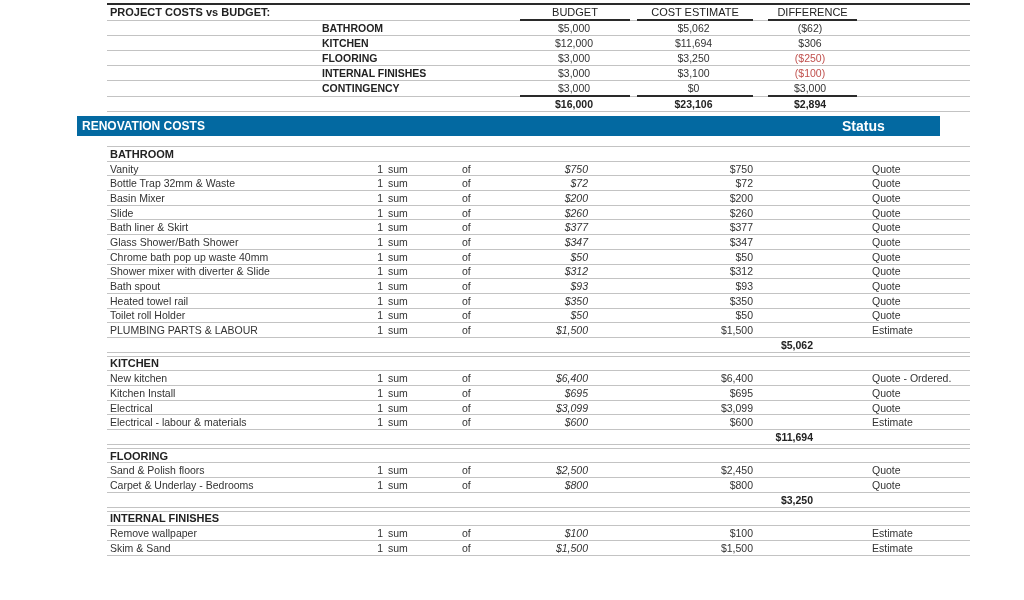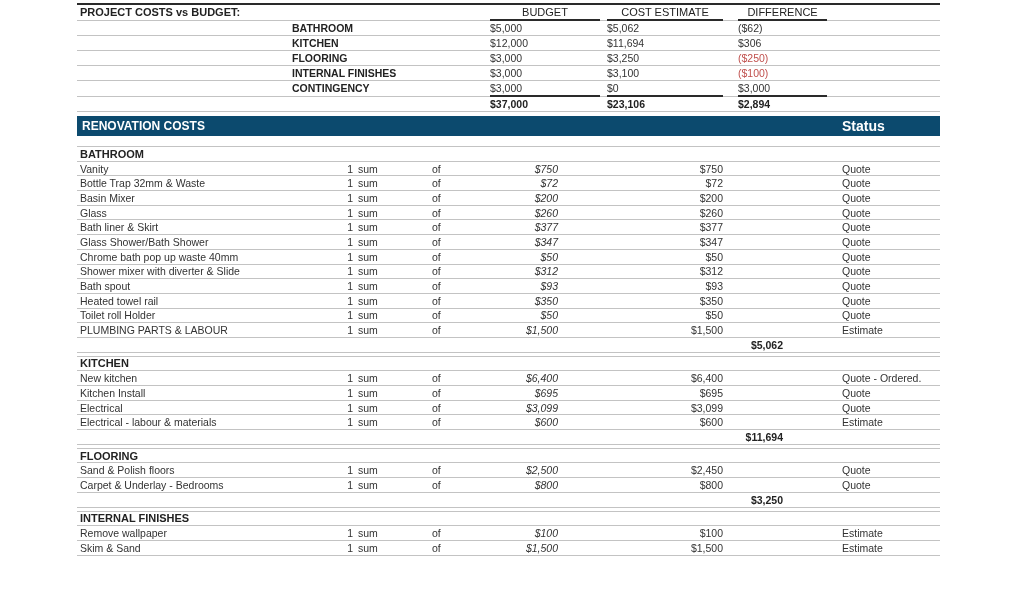--- a/index.html
+++ b/index.html
@@ -1,41 +1,41 @@
 <!DOCTYPE html>
 <html><head>
 <meta charset="utf-8">
 <style>
   html,body{margin:0;padding:0;background:#ffffff;}
   body{width:1024px;height:600px;overflow:hidden;position:relative;
        font-family:"Liberation Sans","DejaVu Sans",sans-serif;color:#333333;}
   .page{position:absolute;inset:0;}
-  table{border-collapse:collapse;table-layout:fixed;}
+  table{border-collapse:collapse;table-layout:fixed;margin-left:30px;}
   td{padding:0;vertical-align:middle;font-size:10.5px;line-height:12px;
      white-space:nowrap;overflow:hidden;}
 
   
   .summary{position:absolute;left:77px;top:3px;width:863px;
            border-top:2px solid #2a2a2a;}
   .summary td{height:14px;border-bottom:1px solid #c3c3c3;}
   .summary .title{font-weight:bold;font-size:11px;color:#222;padding-left:3px;}
   .summary .colhead{font-weight:normal;font-size:11px;color:#222;text-align:center;
                     border-bottom:2px solid #2a2a2a;}
   .summary .cat{font-weight:bold;color:#222;}
-  .summary .num{text-align:left;}
+  .summary .num{text-align:center;}
   .summary .budget{padding-right:2px;}
   .summary .cost{padding-right:3px;}
   .summary .diff{padding-right:5px;}
   .summary .neg{color:#c0504d;}
   .summary tr.total td{font-weight:bold;color:#222;}
   .summary tr.total .topline{border-top:2px solid #2a2a2a;}
 
   
   .bar{position:absolute;left:77px;top:116px;width:863px;height:20px;
-       background:#0c4a6e;color:#ffffff;font-weight:bold;font-size:12px;
+       background:#0369a1;color:#ffffff;font-weight:bold;font-size:12px;
        line-height:20px;}
   .bar .bar-title{position:absolute;left:5px;top:0;}
   .bar .status{position:absolute;left:765px;top:0;font-size:14px;}
 
   
   .main{position:absolute;left:77px;top:136px;width:863px;}
   .main td{height:13.7px;border-bottom:1px solid #c3c3c3;}
   .main tr.gap td{height:3px;}
   .main tr.gap.first td{height:10px;}
   .main .desc{padding-left:3px;}
@@ -122,21 +122,21 @@
           <td class="num budget">$3,000</td>
           <td></td>
           <td class="num cost">$0</td>
           <td></td>
           <td class="num diff">$3,000</td>
           <td></td>
         </tr>
         <tr class="total">
           <td></td>
           <td></td>
-          <td class="num budget topline">$37,000</td>
+          <td class="num budget topline">$16,000</td>
           <td></td>
           <td class="num cost topline">$23,106</td>
           <td></td>
           <td class="num diff topline">$2,894</td>
           <td></td>
         </tr>
       </tbody>
   </table>
 
   <div class="bar">
@@ -193,21 +193,21 @@
           <td class="desc">Basin Mixer</td>
           <td class="qty">1</td>
           <td class="unit">sum</td>
           <td class="of">of</td>
           <td class="rate">$200</td>
           <td class="amount">$200</td>
           <td></td>
           <td class="status-cell">Quote</td>
         </tr>
         <tr>
-          <td class="desc">Glass</td>
+          <td class="desc">Slide</td>
           <td class="qty">1</td>
           <td class="unit">sum</td>
           <td class="of">of</td>
           <td class="rate">$260</td>
           <td class="amount">$260</td>
           <td></td>
           <td class="status-cell">Quote</td>
         </tr>
         <tr>
           <td class="desc">Bath liner &amp; Skirt</td>

